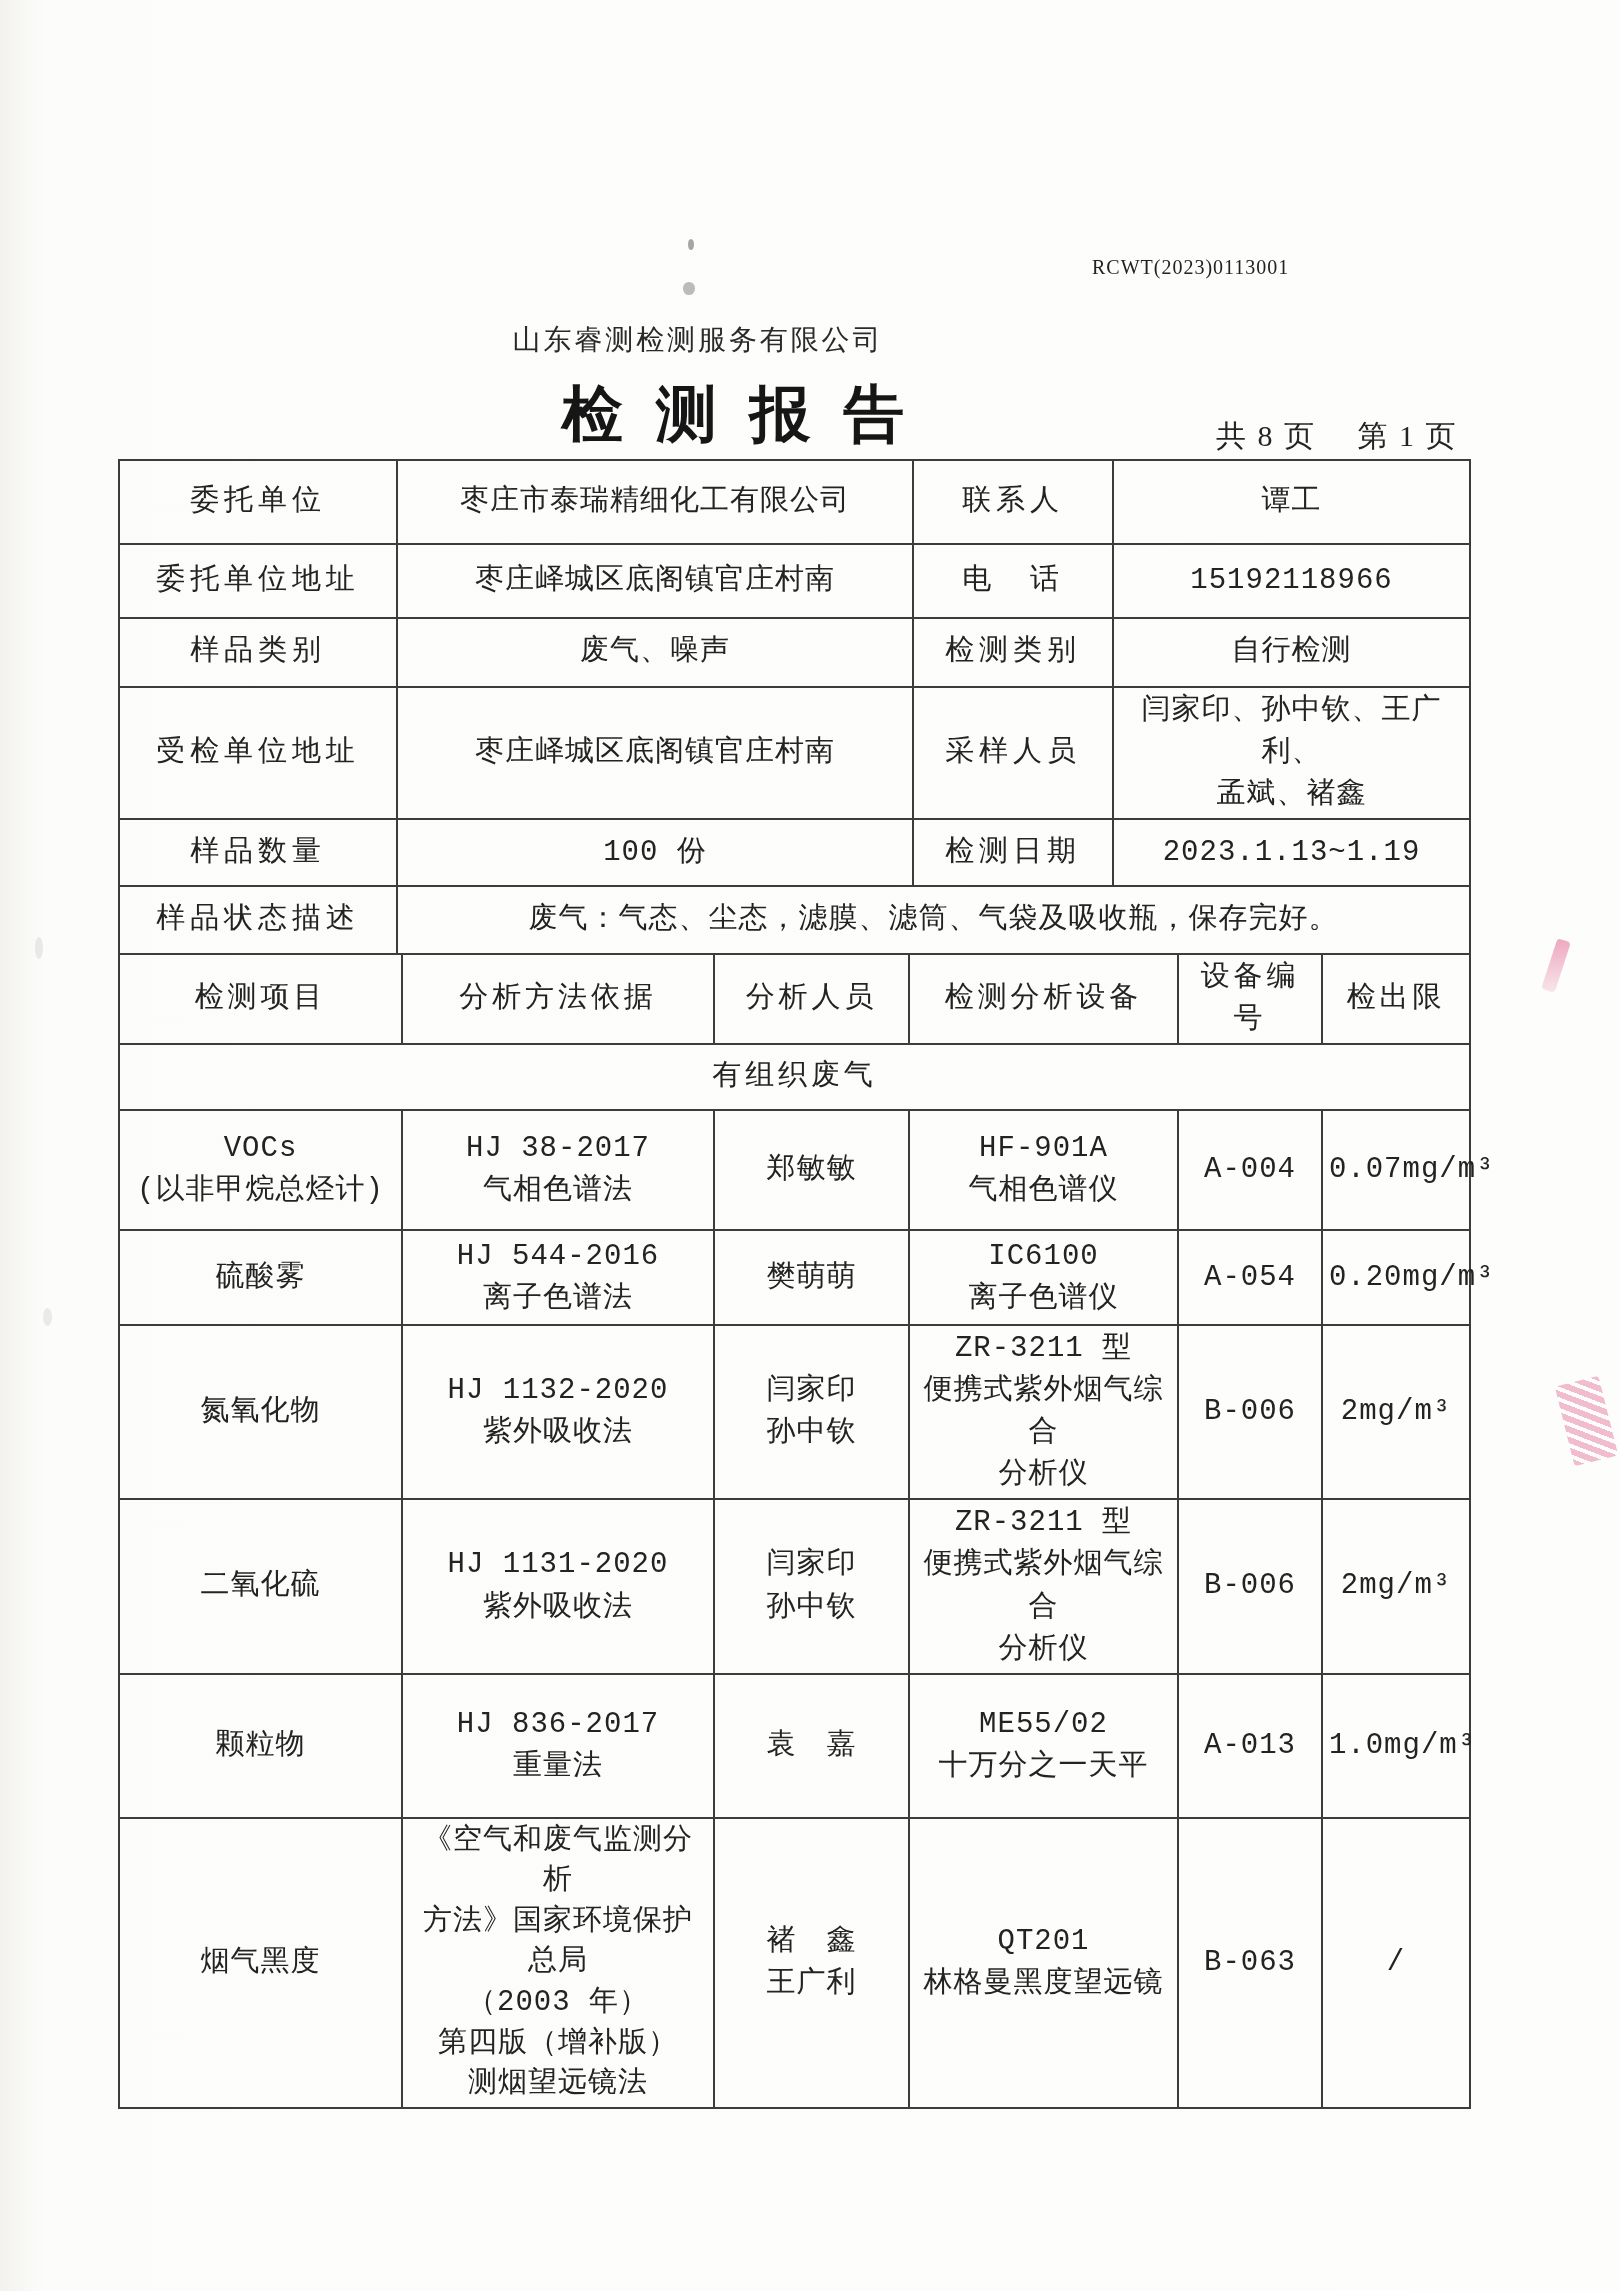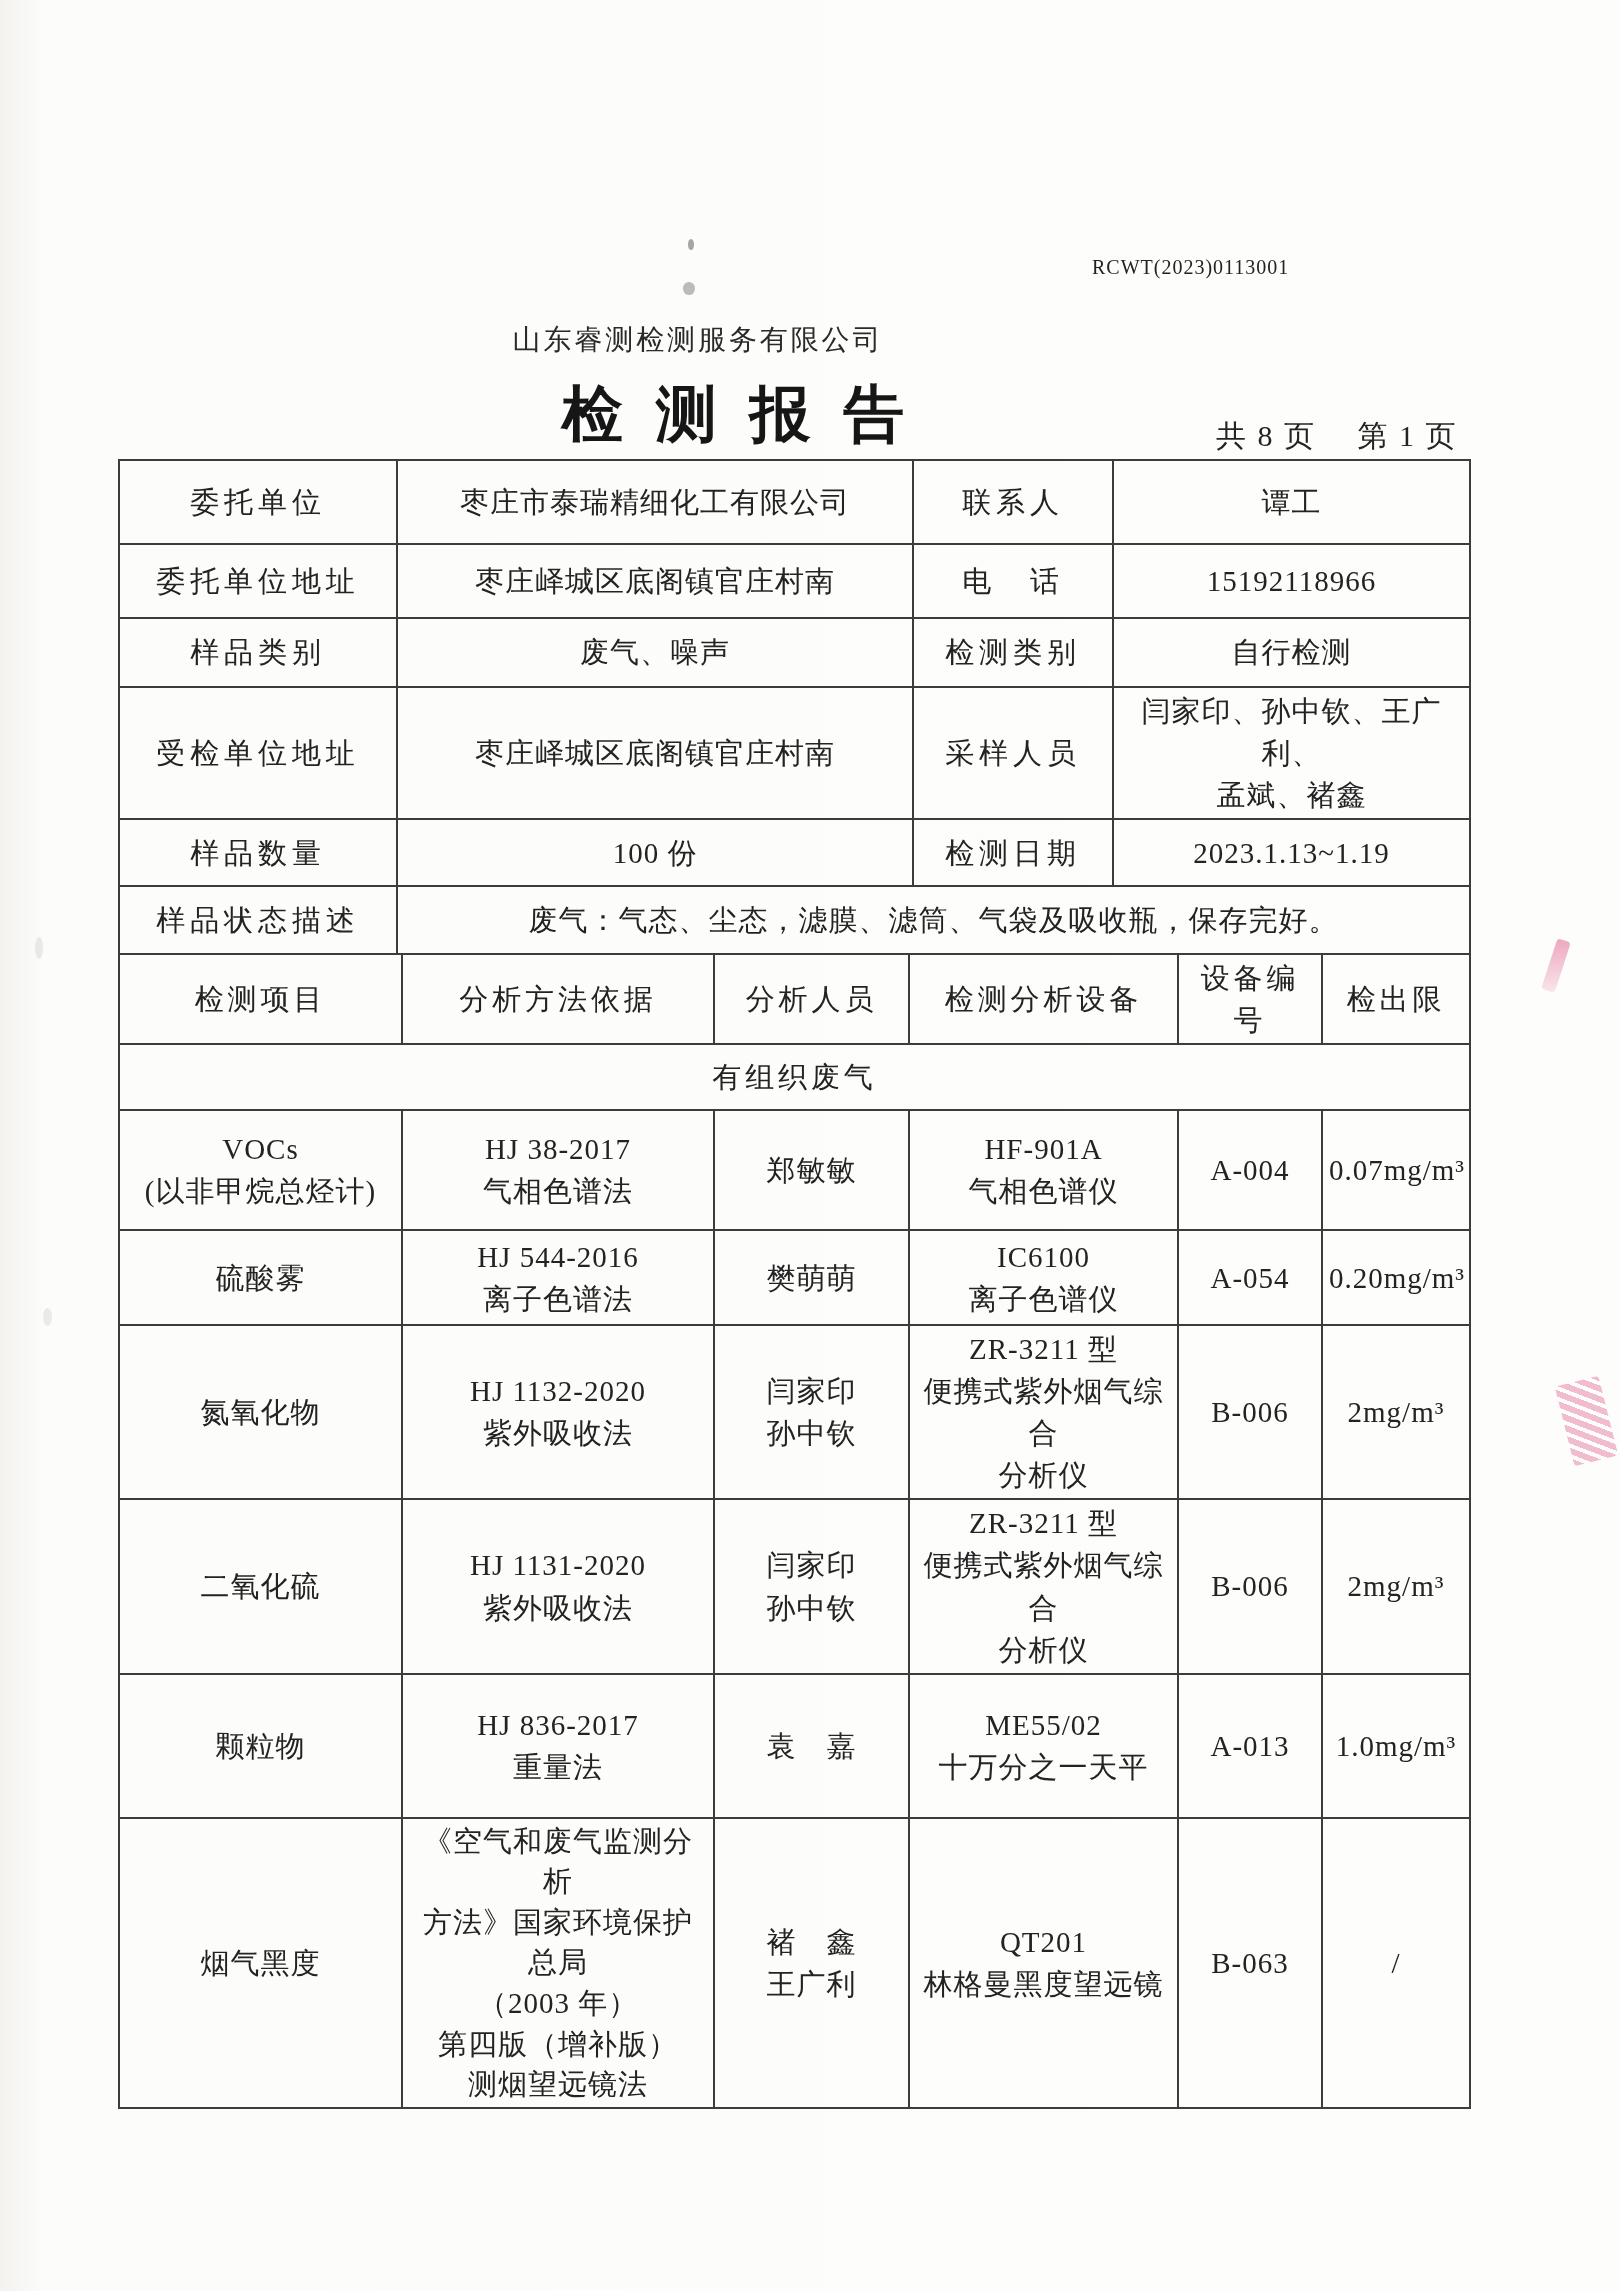--- a/index.html
+++ b/index.html
@@ -22,21 +22,21 @@
     font-size:28px;letter-spacing:2.9px;color:#2a2a2a;
   }
   .big-title{
     position:absolute;top:374px;left:0;width:1475px;text-align:center;
     font-size:61px;font-weight:bold;letter-spacing:8.8px;color:#161616;
   }
   .pagination{
     position:absolute;top:416px;left:1172px;
     font-size:30px;letter-spacing:2px;color:#242424;margin-left:44px;
   }
-  .tbl-wrap{position:absolute;left:118px;top:459px;width:1351px;}
+  .tbl-wrap{position:absolute;left:118px;top:459px;width:1351px;font-family:Liberation Mono, monospace;}
   table{border-collapse:collapse;table-layout:fixed;width:1351px;}
   .methods-table{margin-top:-2px;}
   td{
     border:2px solid #3c3c3c;
     text-align:center;vertical-align:middle;
     font-size:29px;line-height:1.45;
     white-space:pre-line;
     padding:2px 5.9px;box-sizing:border-box;
     color:#232323;
   }

